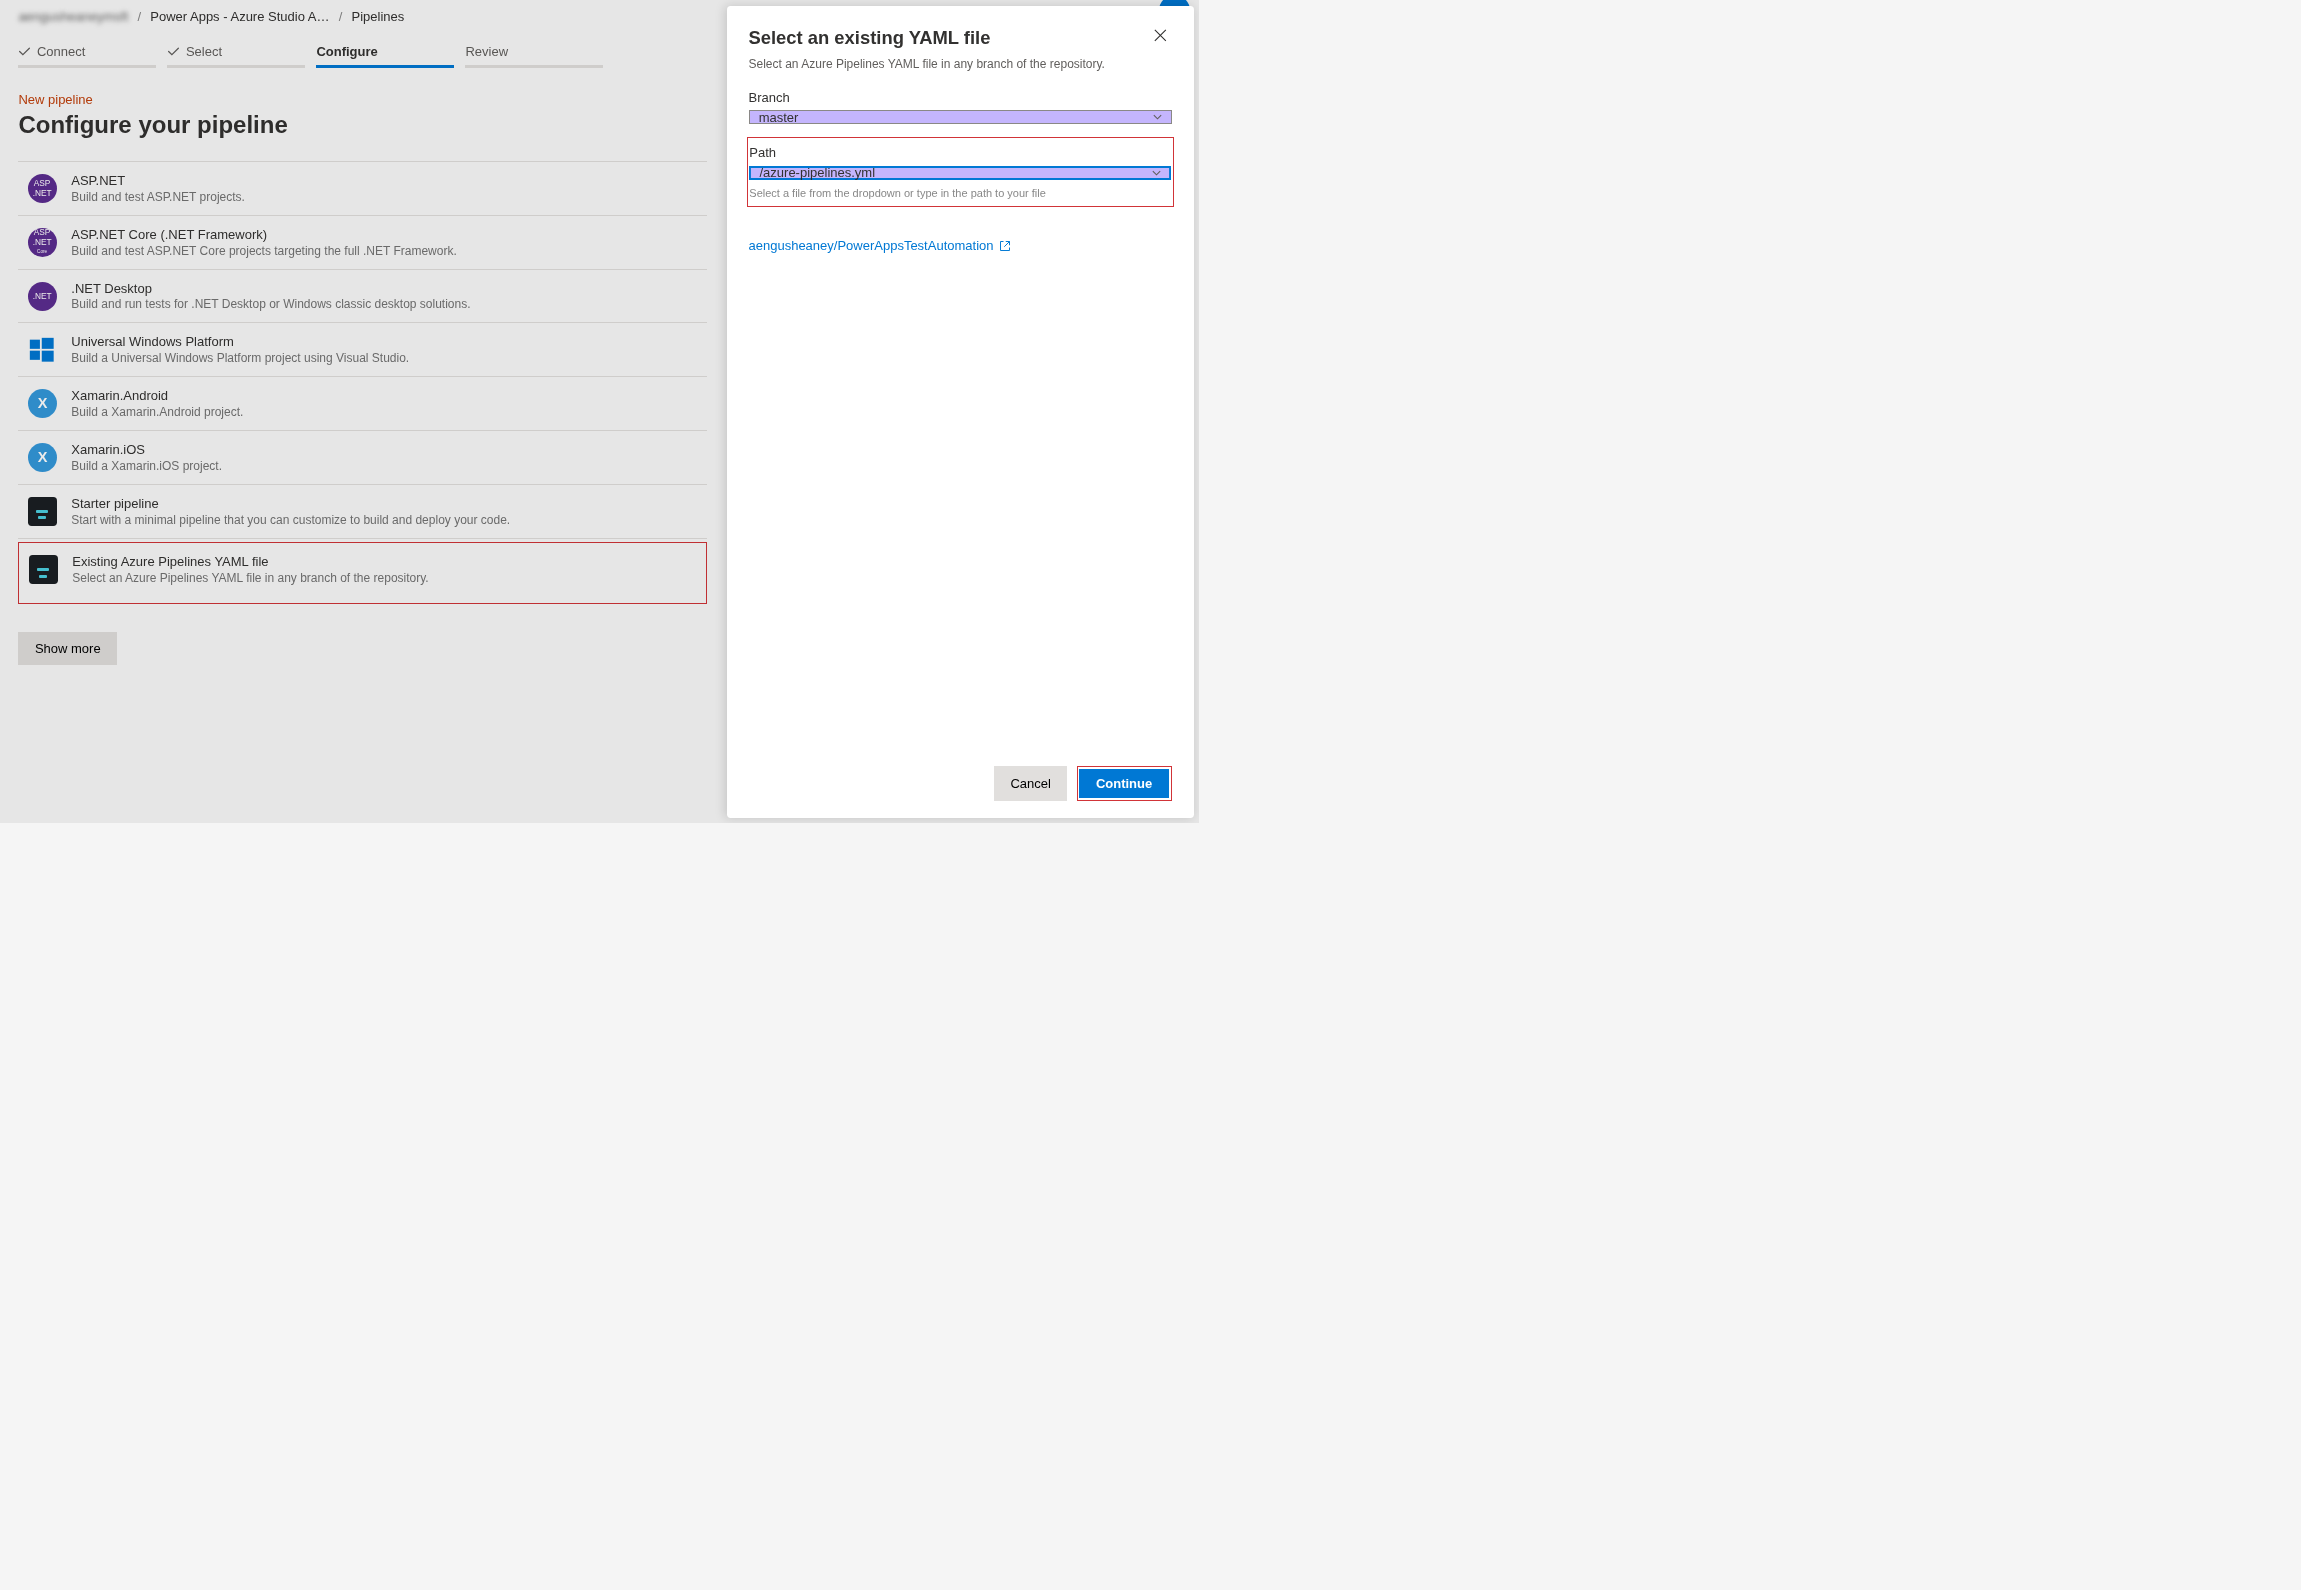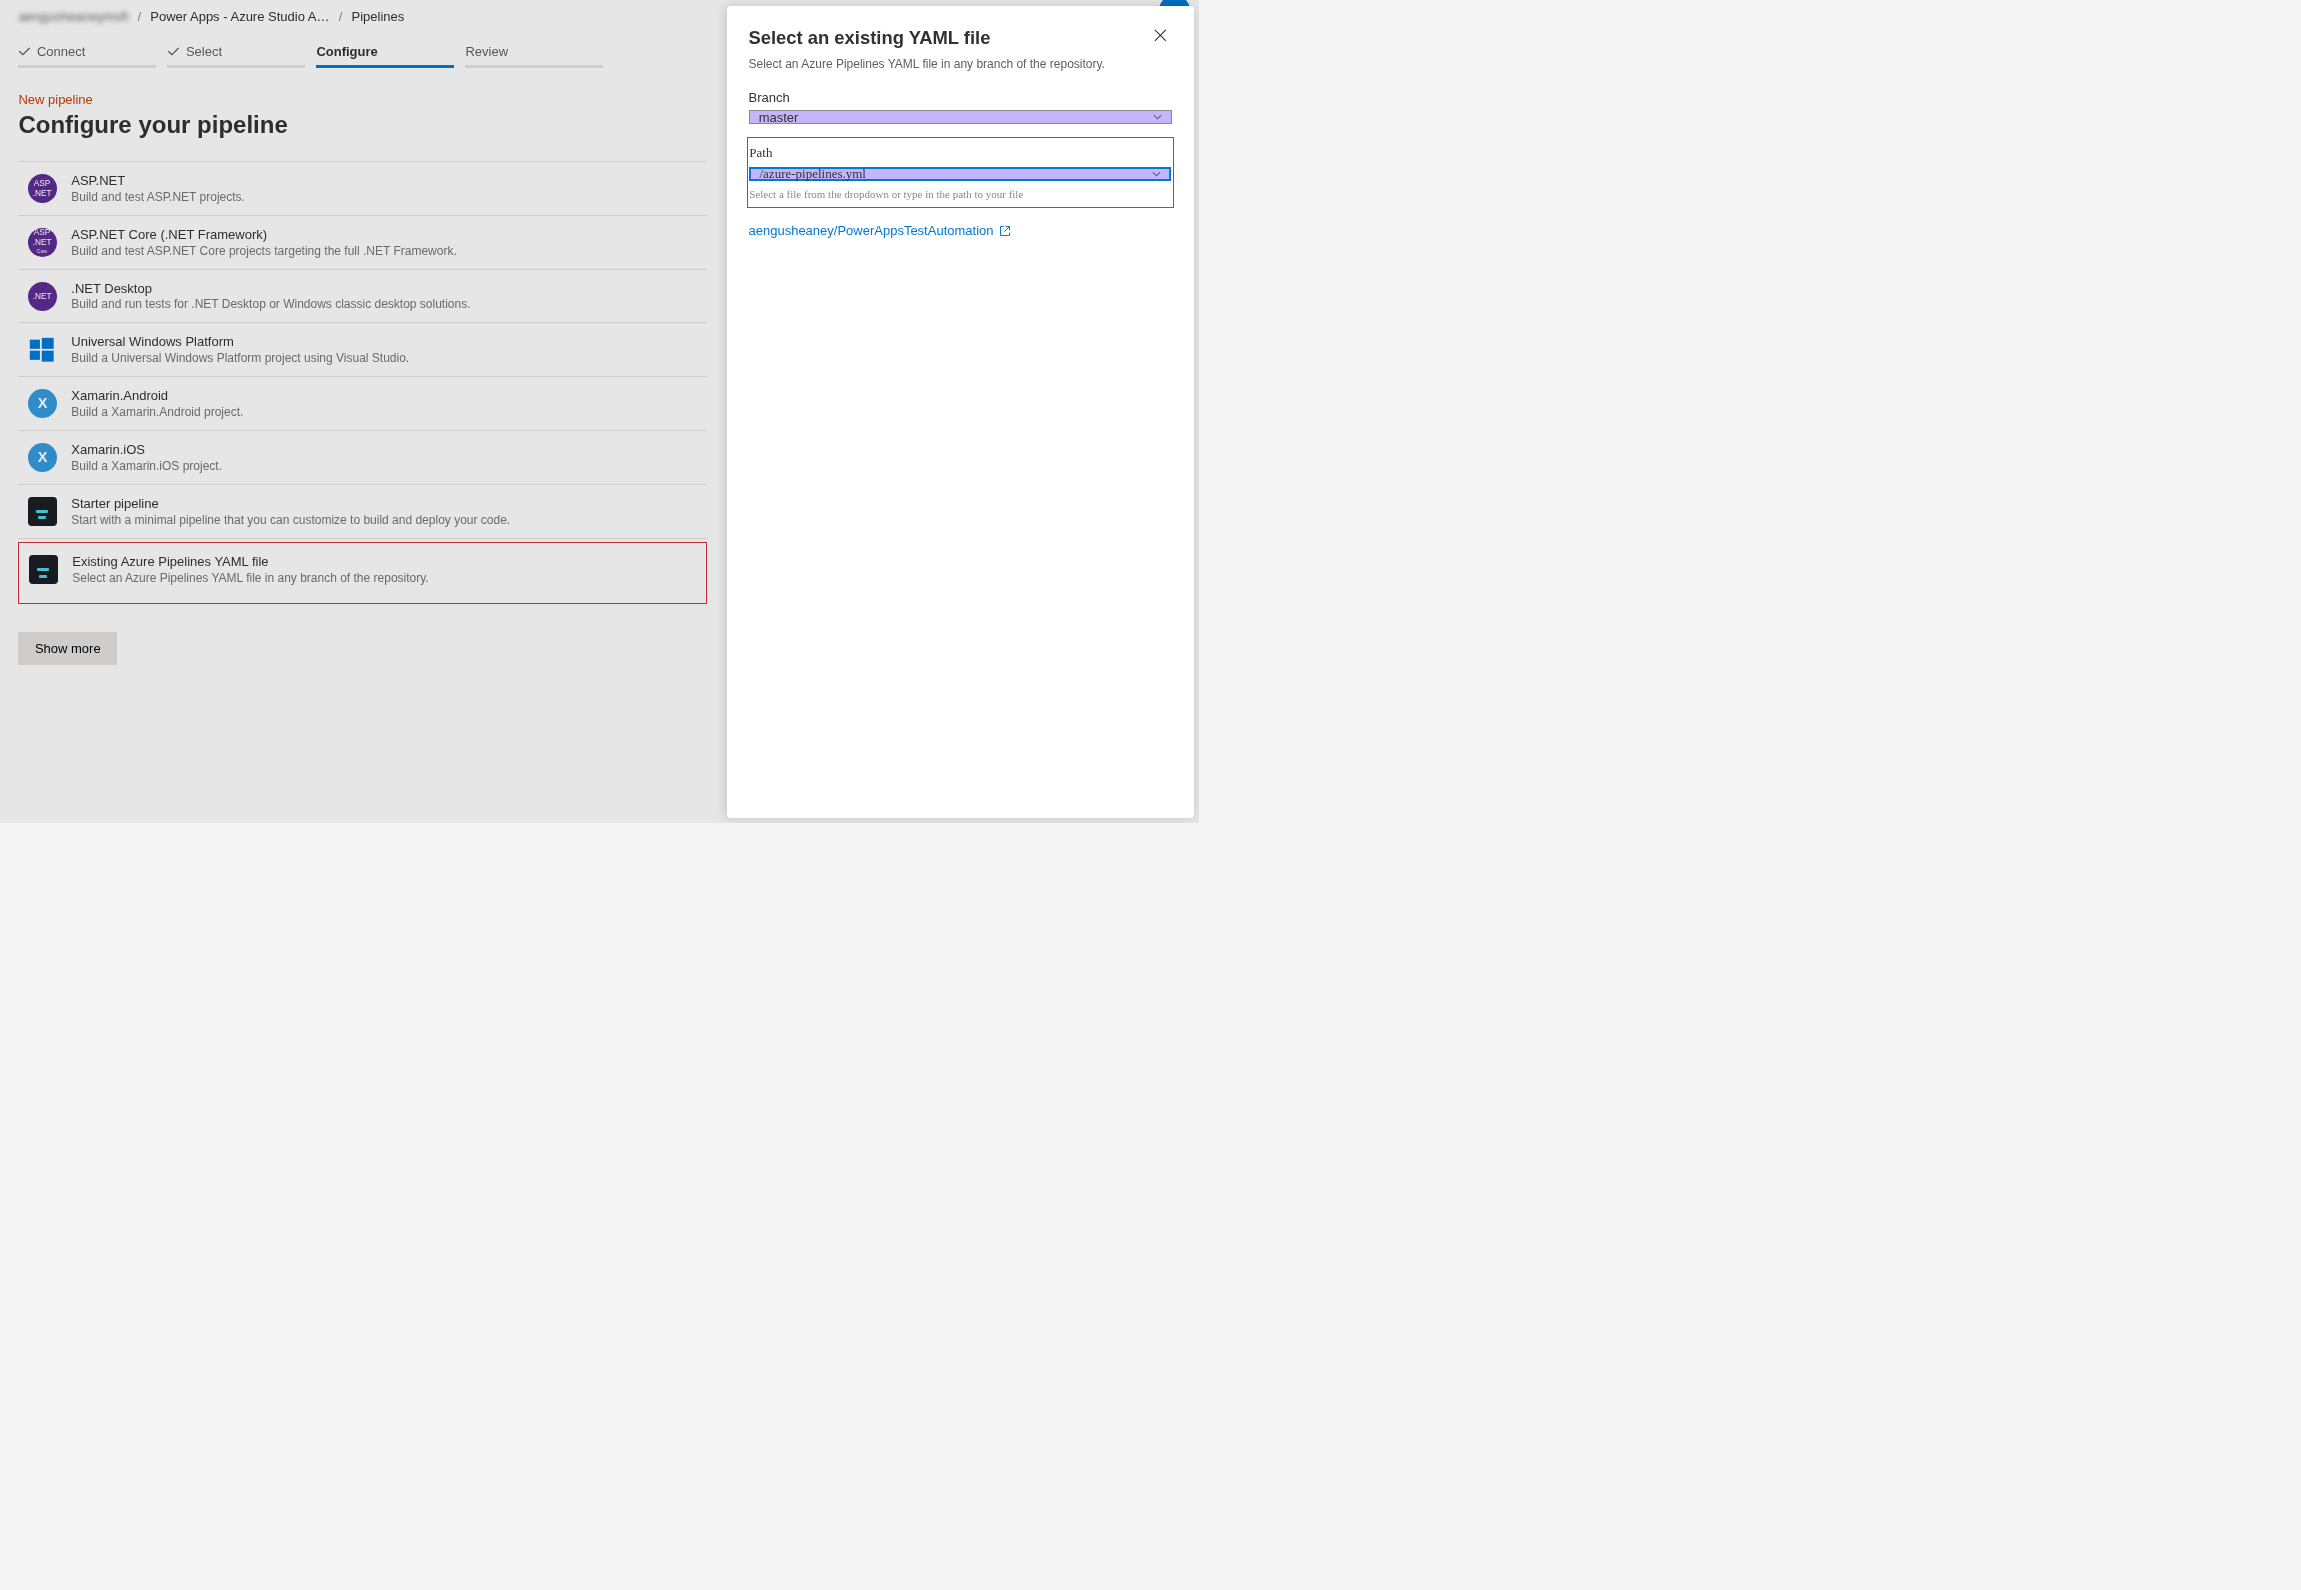--- a/index.html
+++ b/index.html
@@ -180,21 +180,21 @@
     font-size: 13px;
     background: #c4b5fd;
     position: relative;
     display: flex;
     align-items: center;
   }
   .combo.focused { border-color: #0078d4; box-shadow: inset 0 0 0 0.9px #0078d4;}
   .combo .chev {
     position: absolute; right: 7.3px; top: 50%; transform: translateY(-50%);
   }
-  .path-box { border: 1.8px solid #d13438; padding: 0 1.8px 7.3px 1.8px; margin: 13px 20px 0 20px; font-family: Liberation Serif, serif;}
+  .path-box { border: 1.8px solid #d13438; padding: 0 1.8px 7.3px 1.8px; margin: 13px 20px 16px 20px;}
   .path-box .field-group{ padding: 0 0; margin-top: 7.3px;}
   .helper { font-size: 11px; color: #888; margin-top: 7.3px;}
   .repo-link {
     padding: 14.7px 22px;
     font-size: 13px;
     color: #0078d4;
     display: flex;
     align-items: center;
     gap: 5.5px;
     cursor: pointer;
@@ -393,14 +393,20 @@
     </div>
   </div>
 
   <div class="repo-link">
     <span>aengusheaney/PowerAppsTestAutomation</span>
     <svg width="12" height="12" viewBox="0 0 16 16">
         <path d="M6 2H2v12h12v-4M9 2h5v5M14 2L7 9" stroke="#0078d4" stroke-width="1.3" fill="none"></path>
       </svg>
   </div>
 
+  <div class="panel-footer">
+    <button class="btn btn-secondary">Cancel</button>
+    <span class="btn-primary-wrap">
+      <button class="btn btn-primary">Continue</button>
+    </span>
+  </div>
 </div>
 
 
 </body></html>

